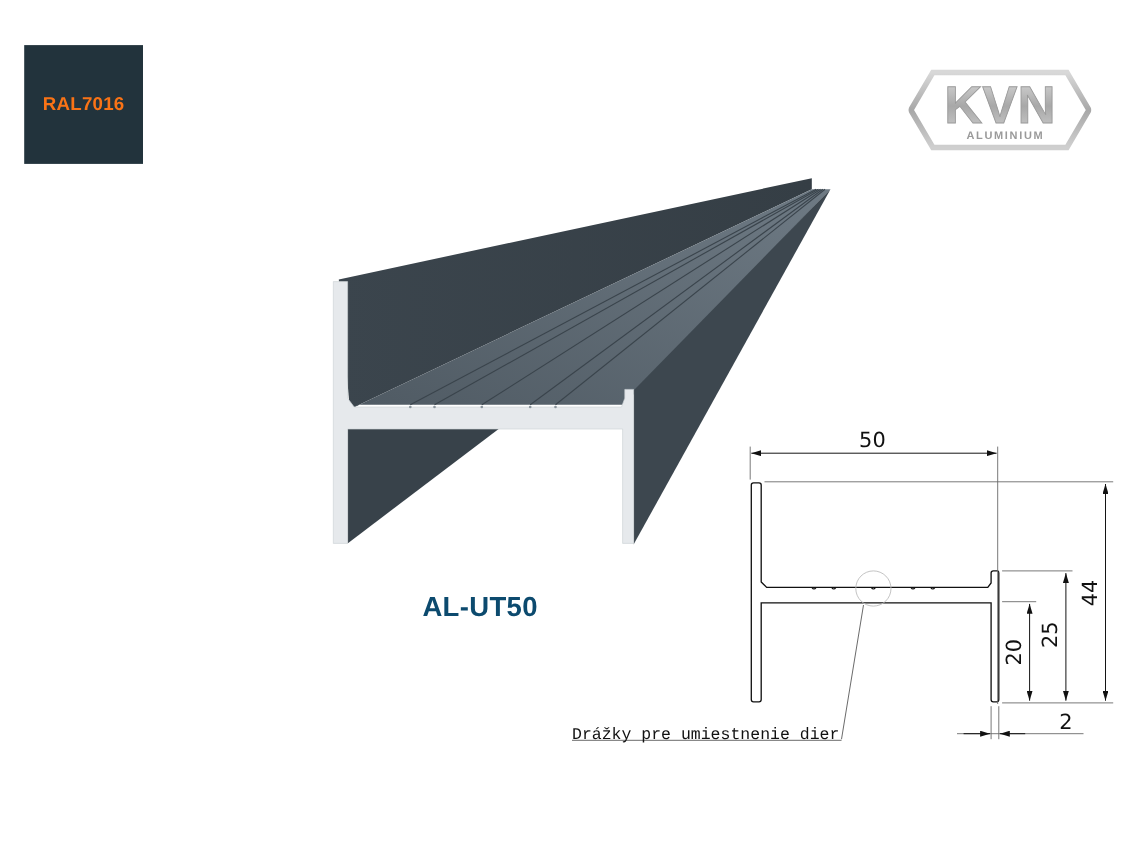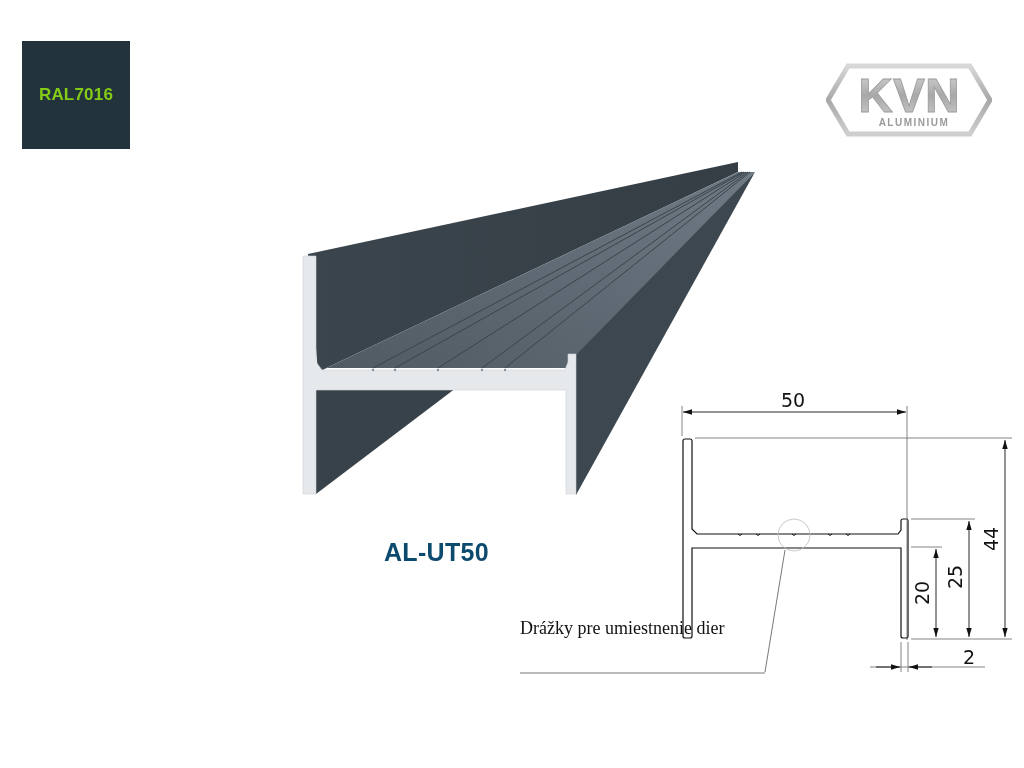--- a/index.html
+++ b/index.html
@@ -1,33 +1,33 @@
 <!DOCTYPE html>
 <html><head>
   <meta charset="utf-8">
   <style>
     html, body { margin: 0; padding: 0; background: #ffffff; }
     body { width: 1024px; height: 768px; position: relative; overflow: hidden; font-family: "DejaVu Sans", sans-serif; }
     .ral-swatch {
       position: absolute; left: 22px; top: 41px; width: 108px; height: 108px;
       background: #22333c; display: flex; align-items: center; justify-content: center;
     }
-    .ral-swatch span { color: #84cc16; font-weight: bold; font-size: 17px; font-family: "Liberation Sans", sans-serif; letter-spacing: 0.2px; }
+    .ral-swatch span { color: #f97316; font-weight: bold; font-size: 17px; font-family: "Liberation Sans", sans-serif; letter-spacing: 0.2px; }
     .logo { position: absolute; left: 826px; top: 58px; width: 166px; height: 84px; }
     .render3d { position: absolute; left: 0; top: 0; width: 1024px; height: 768px; }
     .product-code {
       position: absolute; left: 384px; top: 538px; font-family: "Liberation Sans", sans-serif;
       font-size: 25px; font-weight: bold; color: #0c4a6e; letter-spacing: 0.3px;
     }
     .drawing { position: absolute; left: 0; top: 0; width: 1024px; height: 768px; }
     .dim-label { position: absolute; font-family: "DejaVu Sans", sans-serif; font-size: 17px; color: #111; }
     .dim-rot { transform-origin: center center; transform: rotate(-90deg); }
     .callout-text {
-      position: absolute; left: 520px; top: 618px; font-family: Liberation Serif, serif;
-      font-size: 18px; color: #111;
+      position: absolute; left: 520px; top: 660px; font-family: Liberation Mono, monospace;
+      font-size: 15px; color: #111;
     }
   </style>
 </head>
 <body>
 
 <div class="ral-swatch">
   <span>RAL7016</span>
 </div>
 
 <svg class="logo" viewBox="0 0 166 84">

